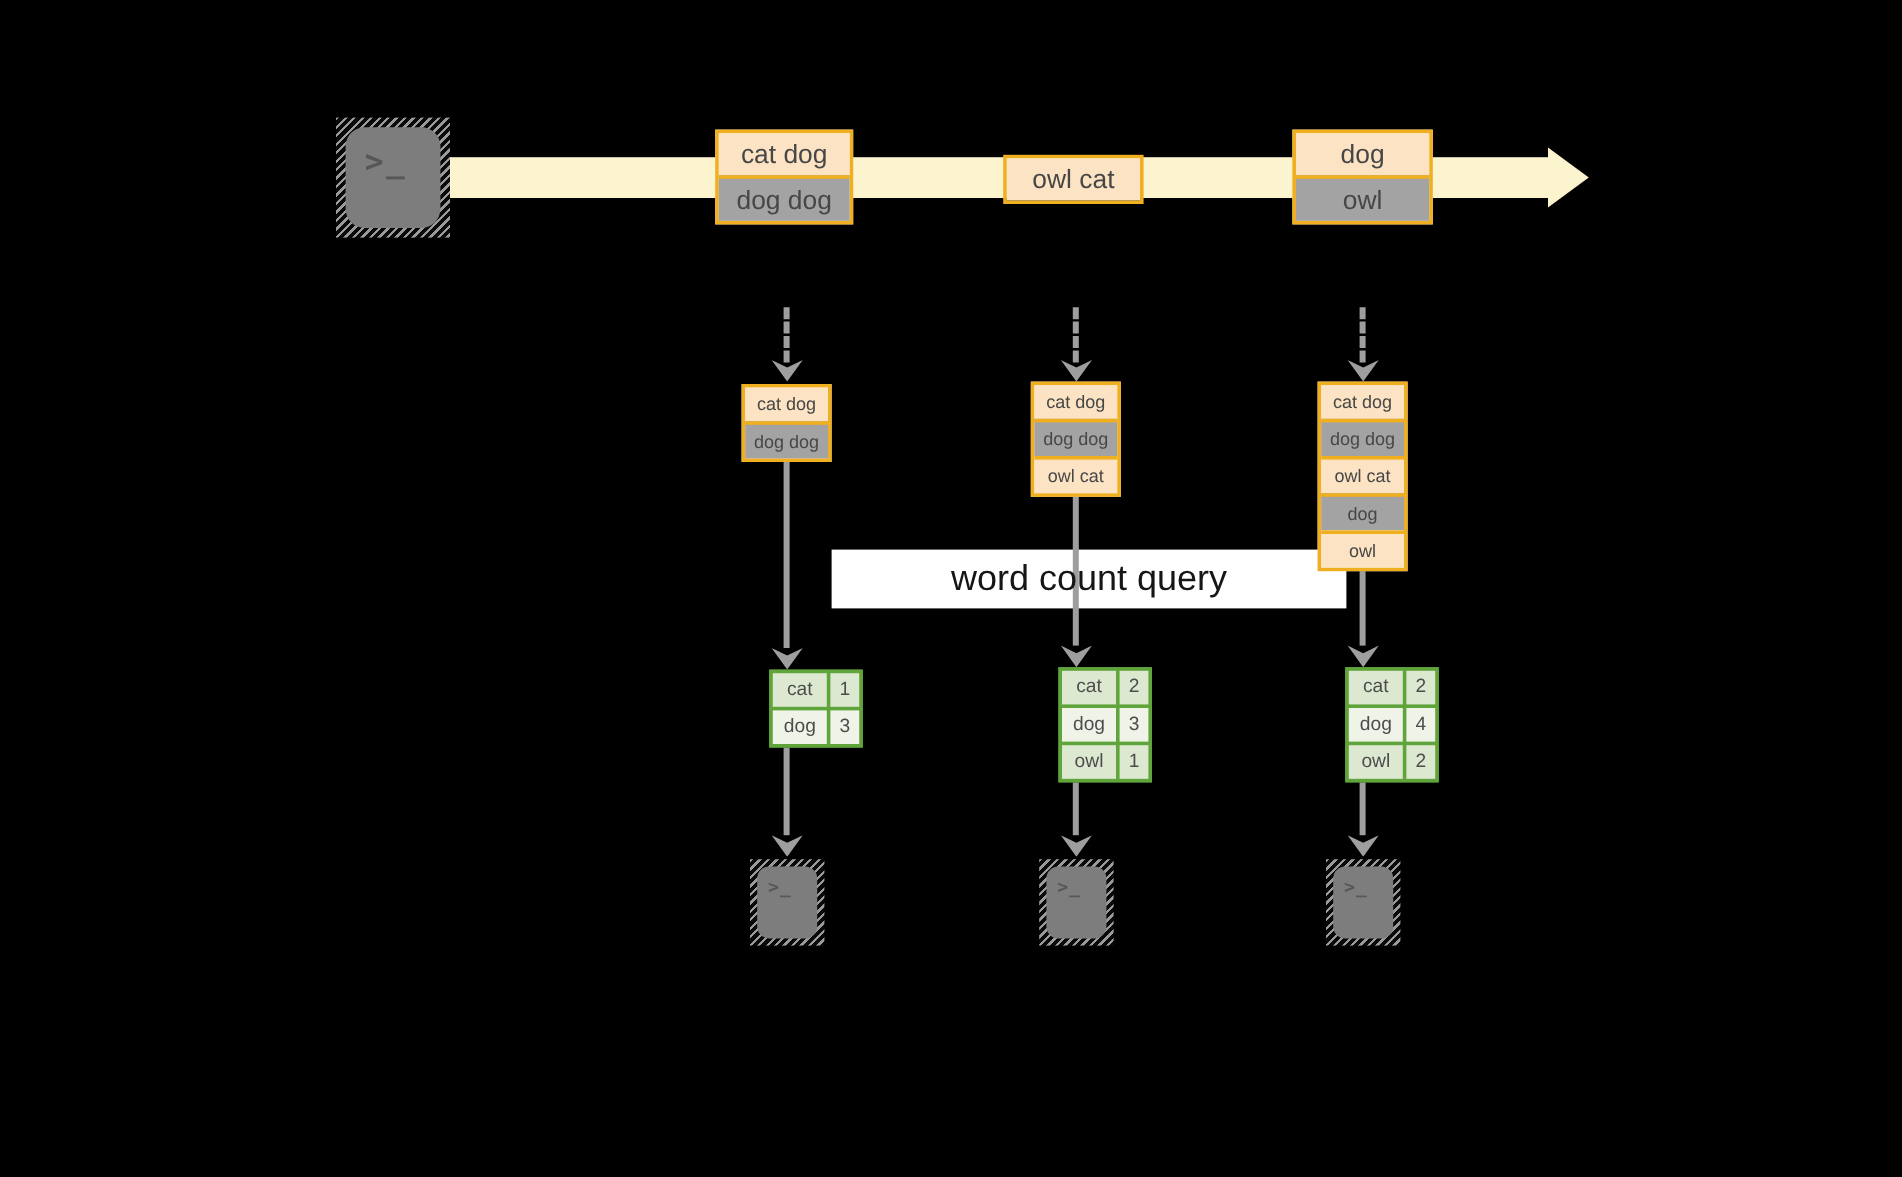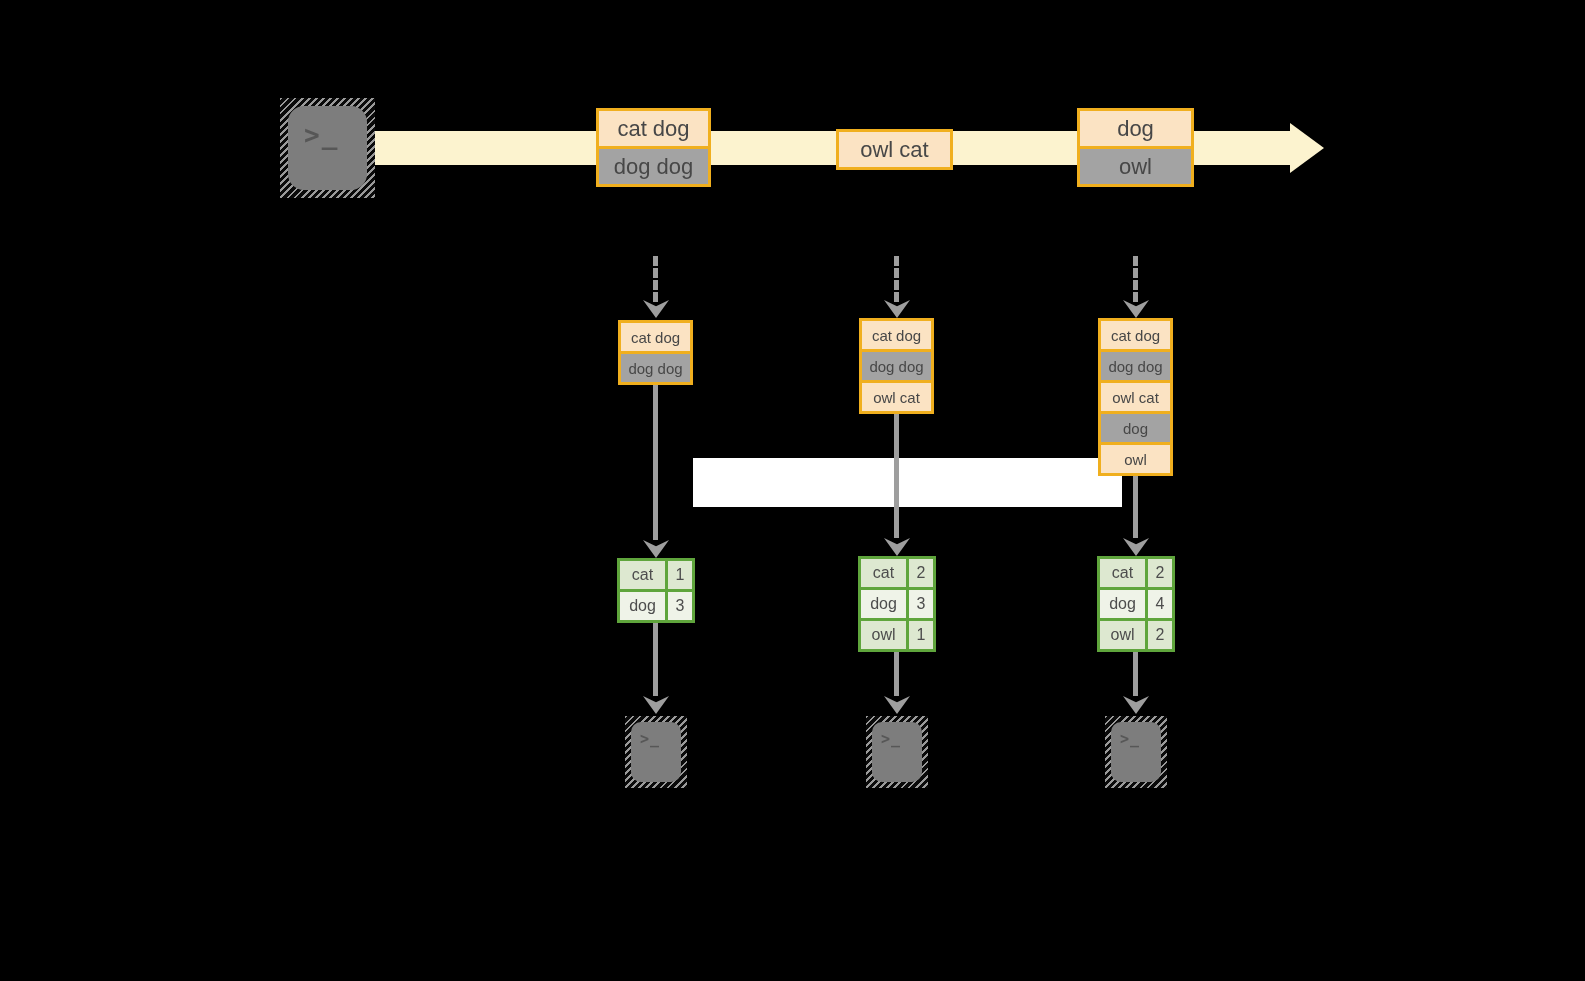--- a/index.html
+++ b/index.html
@@ -32,21 +32,21 @@
   .vdash{position:absolute;width:0;border-left:5px dashed #9e9e9e;z-index:3;}
   .vline{position:absolute;width:5px;background:#9e9e9e;z-index:3;}
   .ahead{position:absolute;width:26px;height:18px;background:#9e9e9e;z-index:3;
     clip-path:polygon(0 0,50% 35%,100% 0,50% 100%);}
   
   .banner-bg{position:absolute;left:693px;top:458px;width:429px;height:49px;background:#ffffff;z-index:2;}
   .banner-text{position:absolute;left:693px;top:458px;width:429px;height:49px;z-index:4;
     display:flex;align-items:center;justify-content:center;color:#161616;font-size:30px;}
   
   .gtable{position:absolute;display:grid;grid-template-columns:45px 24px;gap:3px;
-    background:#5fa53c;border:3px solid #5fa53c;z-index:5;}
+    background:#5fa53c;border:3px solid #5fa53c;z-index:5;margin-left:24px;}
   .gcell{height:28px;display:flex;align-items:center;justify-content:center;color:#4d4d4d;font-size:16px;}
   .gcell.dark{background:#dde8d0;}
   .gcell.light{background:#eff3e8;}
 </style>
 </head>
 <body>
 
 <div class="canvas">
 
   <div class="stream-band"></div>
@@ -88,20 +88,21 @@
   </div>
   <div class="obox obox-sm" style="left:1098px;top:318px;width:69px">
     <div class="orow dark">cat dog</div>
     <div class="orow light">dog dog</div>
     <div class="orow dark">owl cat</div>
     <div class="orow light">dog</div>
     <div class="orow dark">owl</div>
   </div>
 
   <div class="banner-bg"></div>
+  <div class="banner-text">word count query</div>
 
   <div class="vline" style="left:653px;top:385px;height:155px"></div>
   <div class="ahead" style="left:643px;top:540px"></div>
   <div class="vline" style="left:894px;top:414px;height:124px"></div>
   <div class="ahead" style="left:884px;top:538px"></div>
   <div class="vline" style="left:1133px;top:476px;height:62px"></div>
   <div class="ahead" style="left:1123px;top:538px"></div>
 
   <div class="gtable" style="left:617px;top:558px">
     <div class="gcell dark">cat</div>

